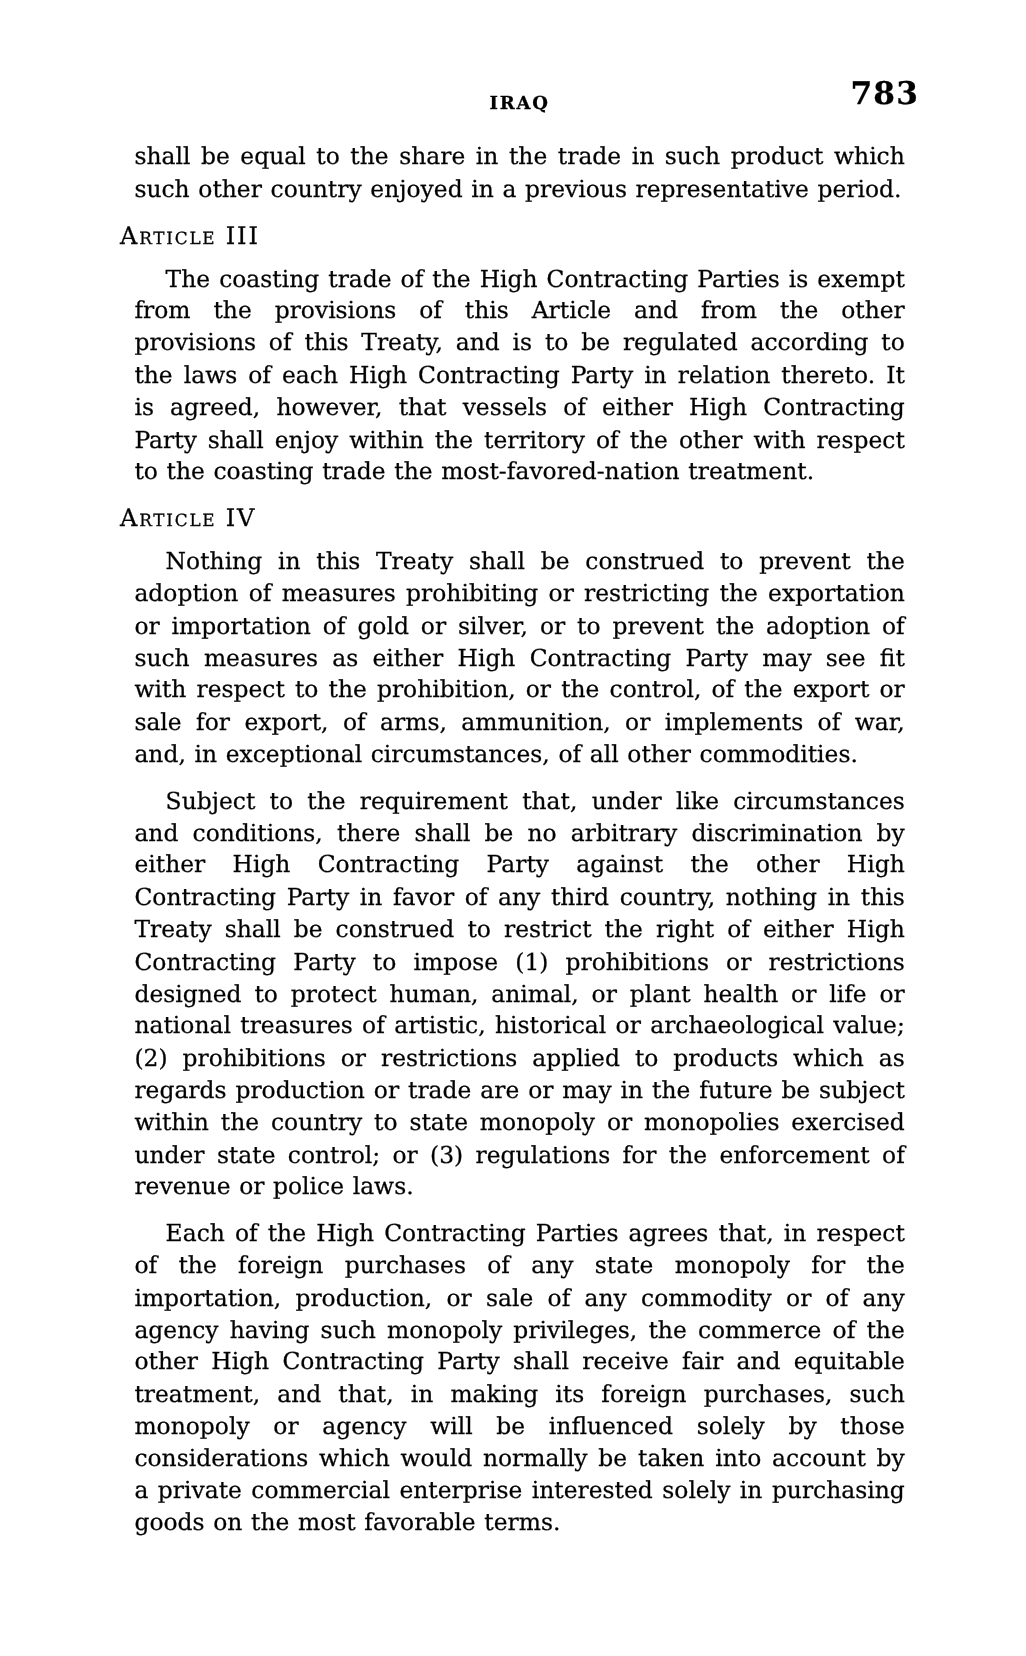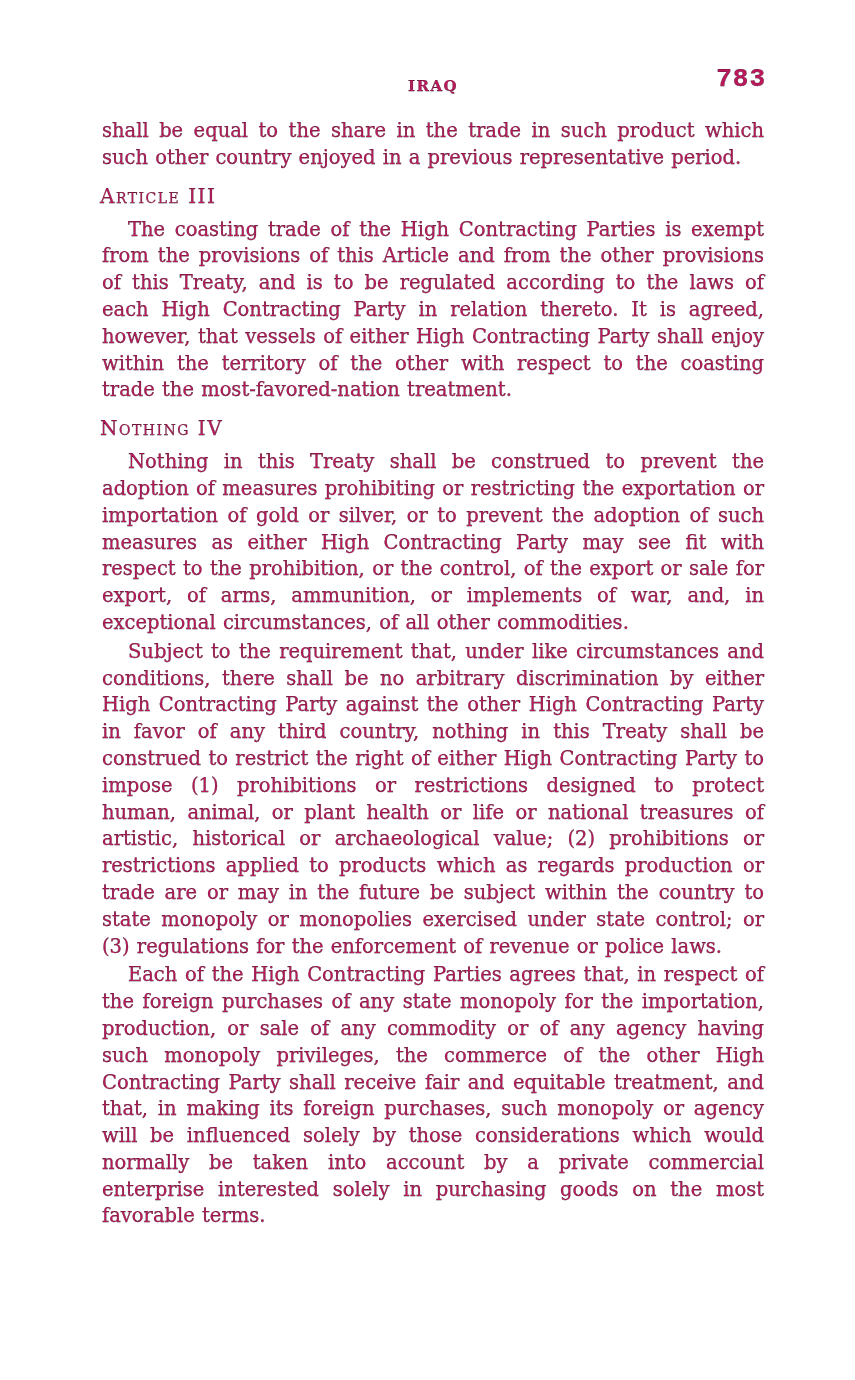--- a/index.html
+++ b/index.html
@@ -7,21 +7,21 @@
     padding: 0;
     background: #ffffff;
   }
   .page {
     position: relative;
     width: 855px;
     height: 1380px;
     background: #ffffff;
     overflow: hidden;
     font-family: "DejaVu Serif", "Liberation Serif", serif;
-    color: #be185d;
+    color: #000000;
     -webkit-text-stroke: 0.25px #131313;
   }
   .content {
     position: absolute;
     left: 100px;
     top: 66px;
     width: 666px;
   }
   .page-header {
     position: relative;
@@ -37,24 +37,23 @@
     font-weight: bold;
     letter-spacing: 1.5px;
   }
   .page-number {
     position: absolute;
     right: 0;
     top: -2px;
     font-size: 26px;
     font-weight: bold;
     letter-spacing: 1px;
-    font-family: Liberation Mono, monospace;
   }
   p.body-para {
-    margin: 2px;
+    margin: 12px;
     font-size: 19.5px;
     line-height: 26.8px;
     text-align: justify;
     text-indent: 26px;
     word-spacing: 1px;
   }
   p.no-indent {
     text-indent: 0;
   }
   h2.article-heading {
@@ -77,21 +76,21 @@
       <span class="page-number">783</span>
     </div>
 
     <p class="body-para no-indent">shall be equal to the share in the trade in such product which such other country enjoyed in a previous representative period.</p>
 
     <h2 class="article-heading">Article III</h2>
 
 
     <p class="body-para">The coasting trade of the High Contracting Parties is exempt from the provisions of this Article and from the other provisions of this Treaty, and is to be regulated according to the laws of each High Contracting Party in relation thereto.  It is agreed, however, that vessels of either High Contracting Party shall enjoy within the territory of the other with respect to the coasting trade the most-favored-nation treatment.</p>
 
-    <h2 class="article-heading">Nothing IV</h2>
+    <h2 class="article-heading">Article IV</h2>
 
     <p class="body-para">Nothing in this Treaty shall be construed to prevent the adoption of measures prohibiting or restricting the exportation or importation of gold or silver, or to prevent the adoption of such measures as either High Contracting Party may see fit with respect to the prohibition, or the control, of the export or sale for export, of arms, ammunition, or implements of war, and, in exceptional circumstances, of all other commodities.</p>
 
     <p class="body-para">Subject to the requirement that, under like circumstances and conditions, there shall be no arbitrary discrimination by either High Contracting Party against the other High Contracting Party in favor of any third country, nothing in this Treaty shall be construed to restrict the right of either High Contracting Party to impose (1) prohibitions or restrictions designed to protect human, animal, or plant health or life or national treasures of artistic, historical or archaeological value; (2) prohibitions or restrictions applied to products which as regards production or trade are or may in the future be subject within the country to state monopoly or monopolies exercised under state control; or (3) regulations for the enforcement of revenue or police laws.</p>
 
     <p class="body-para">Each of the High Contracting Parties agrees that, in respect of the foreign purchases of any state monopoly for the importation, production, or sale of any commodity or of any agency having such monopoly privileges, the commerce of the other High Contracting Party shall receive fair and equitable treatment, and that, in making its foreign purchases, such monopoly or agency will be influenced solely by those considerations which would normally be taken into account by a private commercial enterprise interested solely in purchasing goods on the most favorable terms.</p>
 
   </div>
 </div>
 

